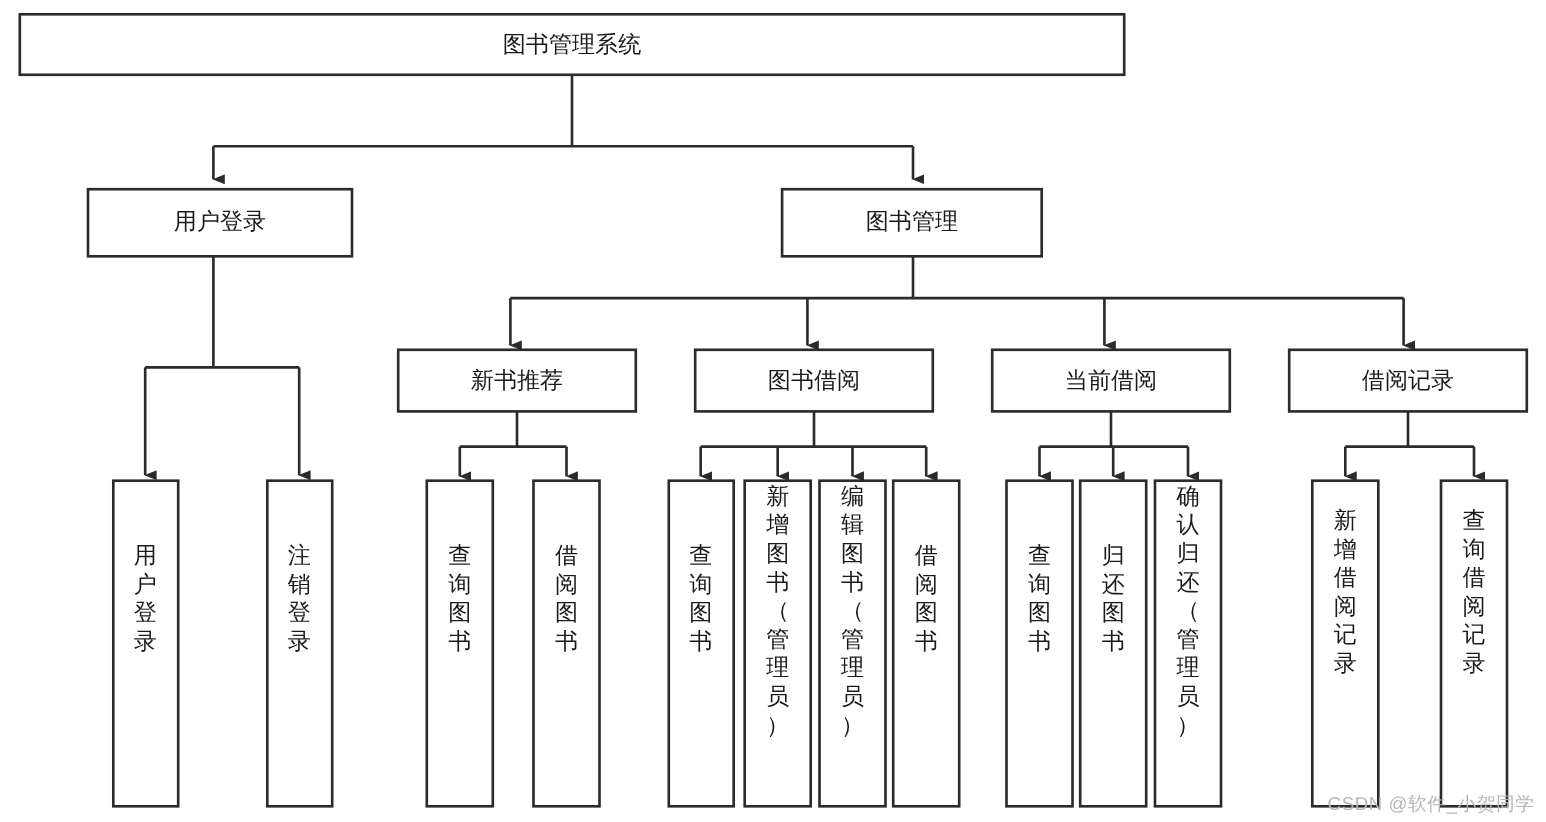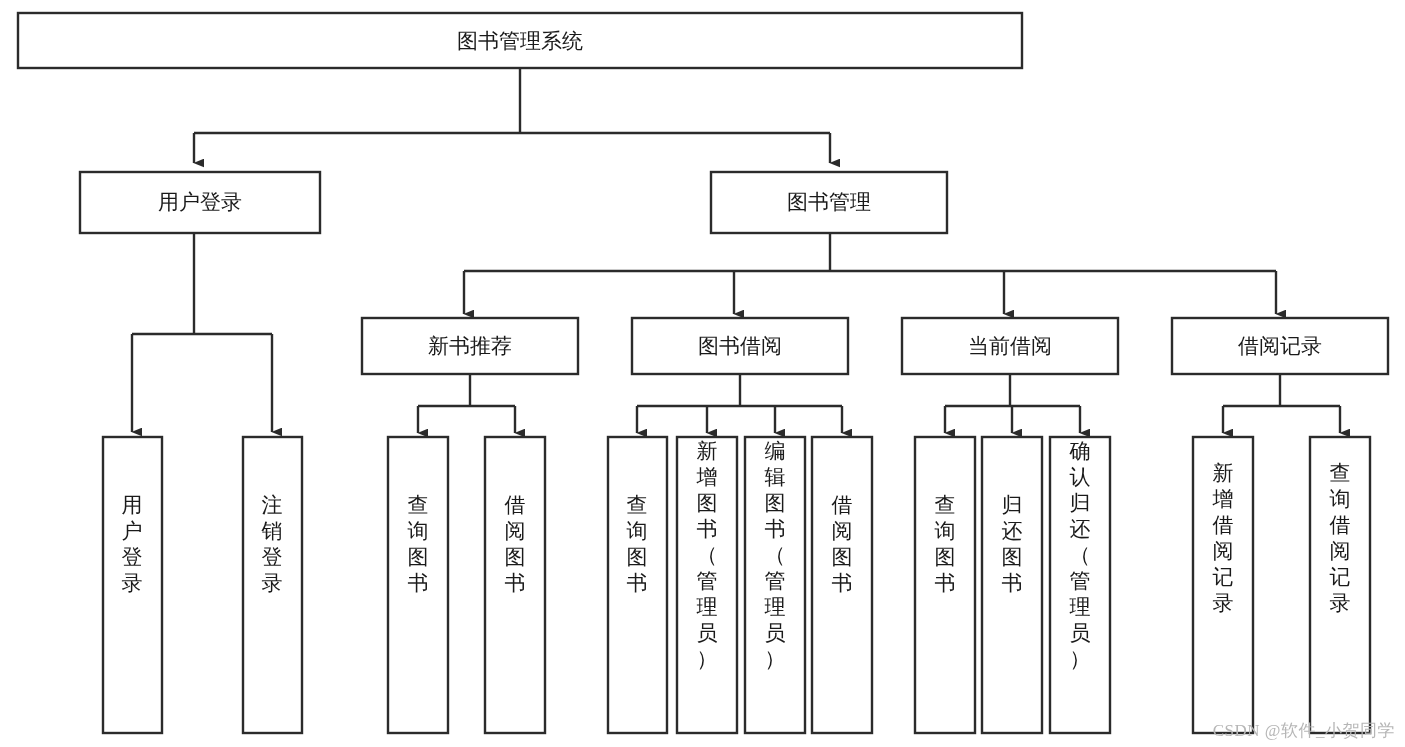--- a/index.html
+++ b/index.html
@@ -48,21 +48,21 @@
   .node-label-vertical {
     fill: #1a1a1a;
     font-family: "Liberation Sans", "DejaVu Sans", sans-serif;
     font-size: 21px;
     text-anchor: middle;
   }
   .watermark-text {
     position: absolute;
     right: 10px;
     bottom: 5px;
-    font-family: Liberation Serif, serif;
+    font-family: Liberation Sans, sans-serif;
     font-size: 17px;
     color: #b6b6b6;
     white-space: nowrap;
     letter-spacing: 0.5px;
   }
 </style>
 </head>
 <body>
 
 <div id="diagram-root">

